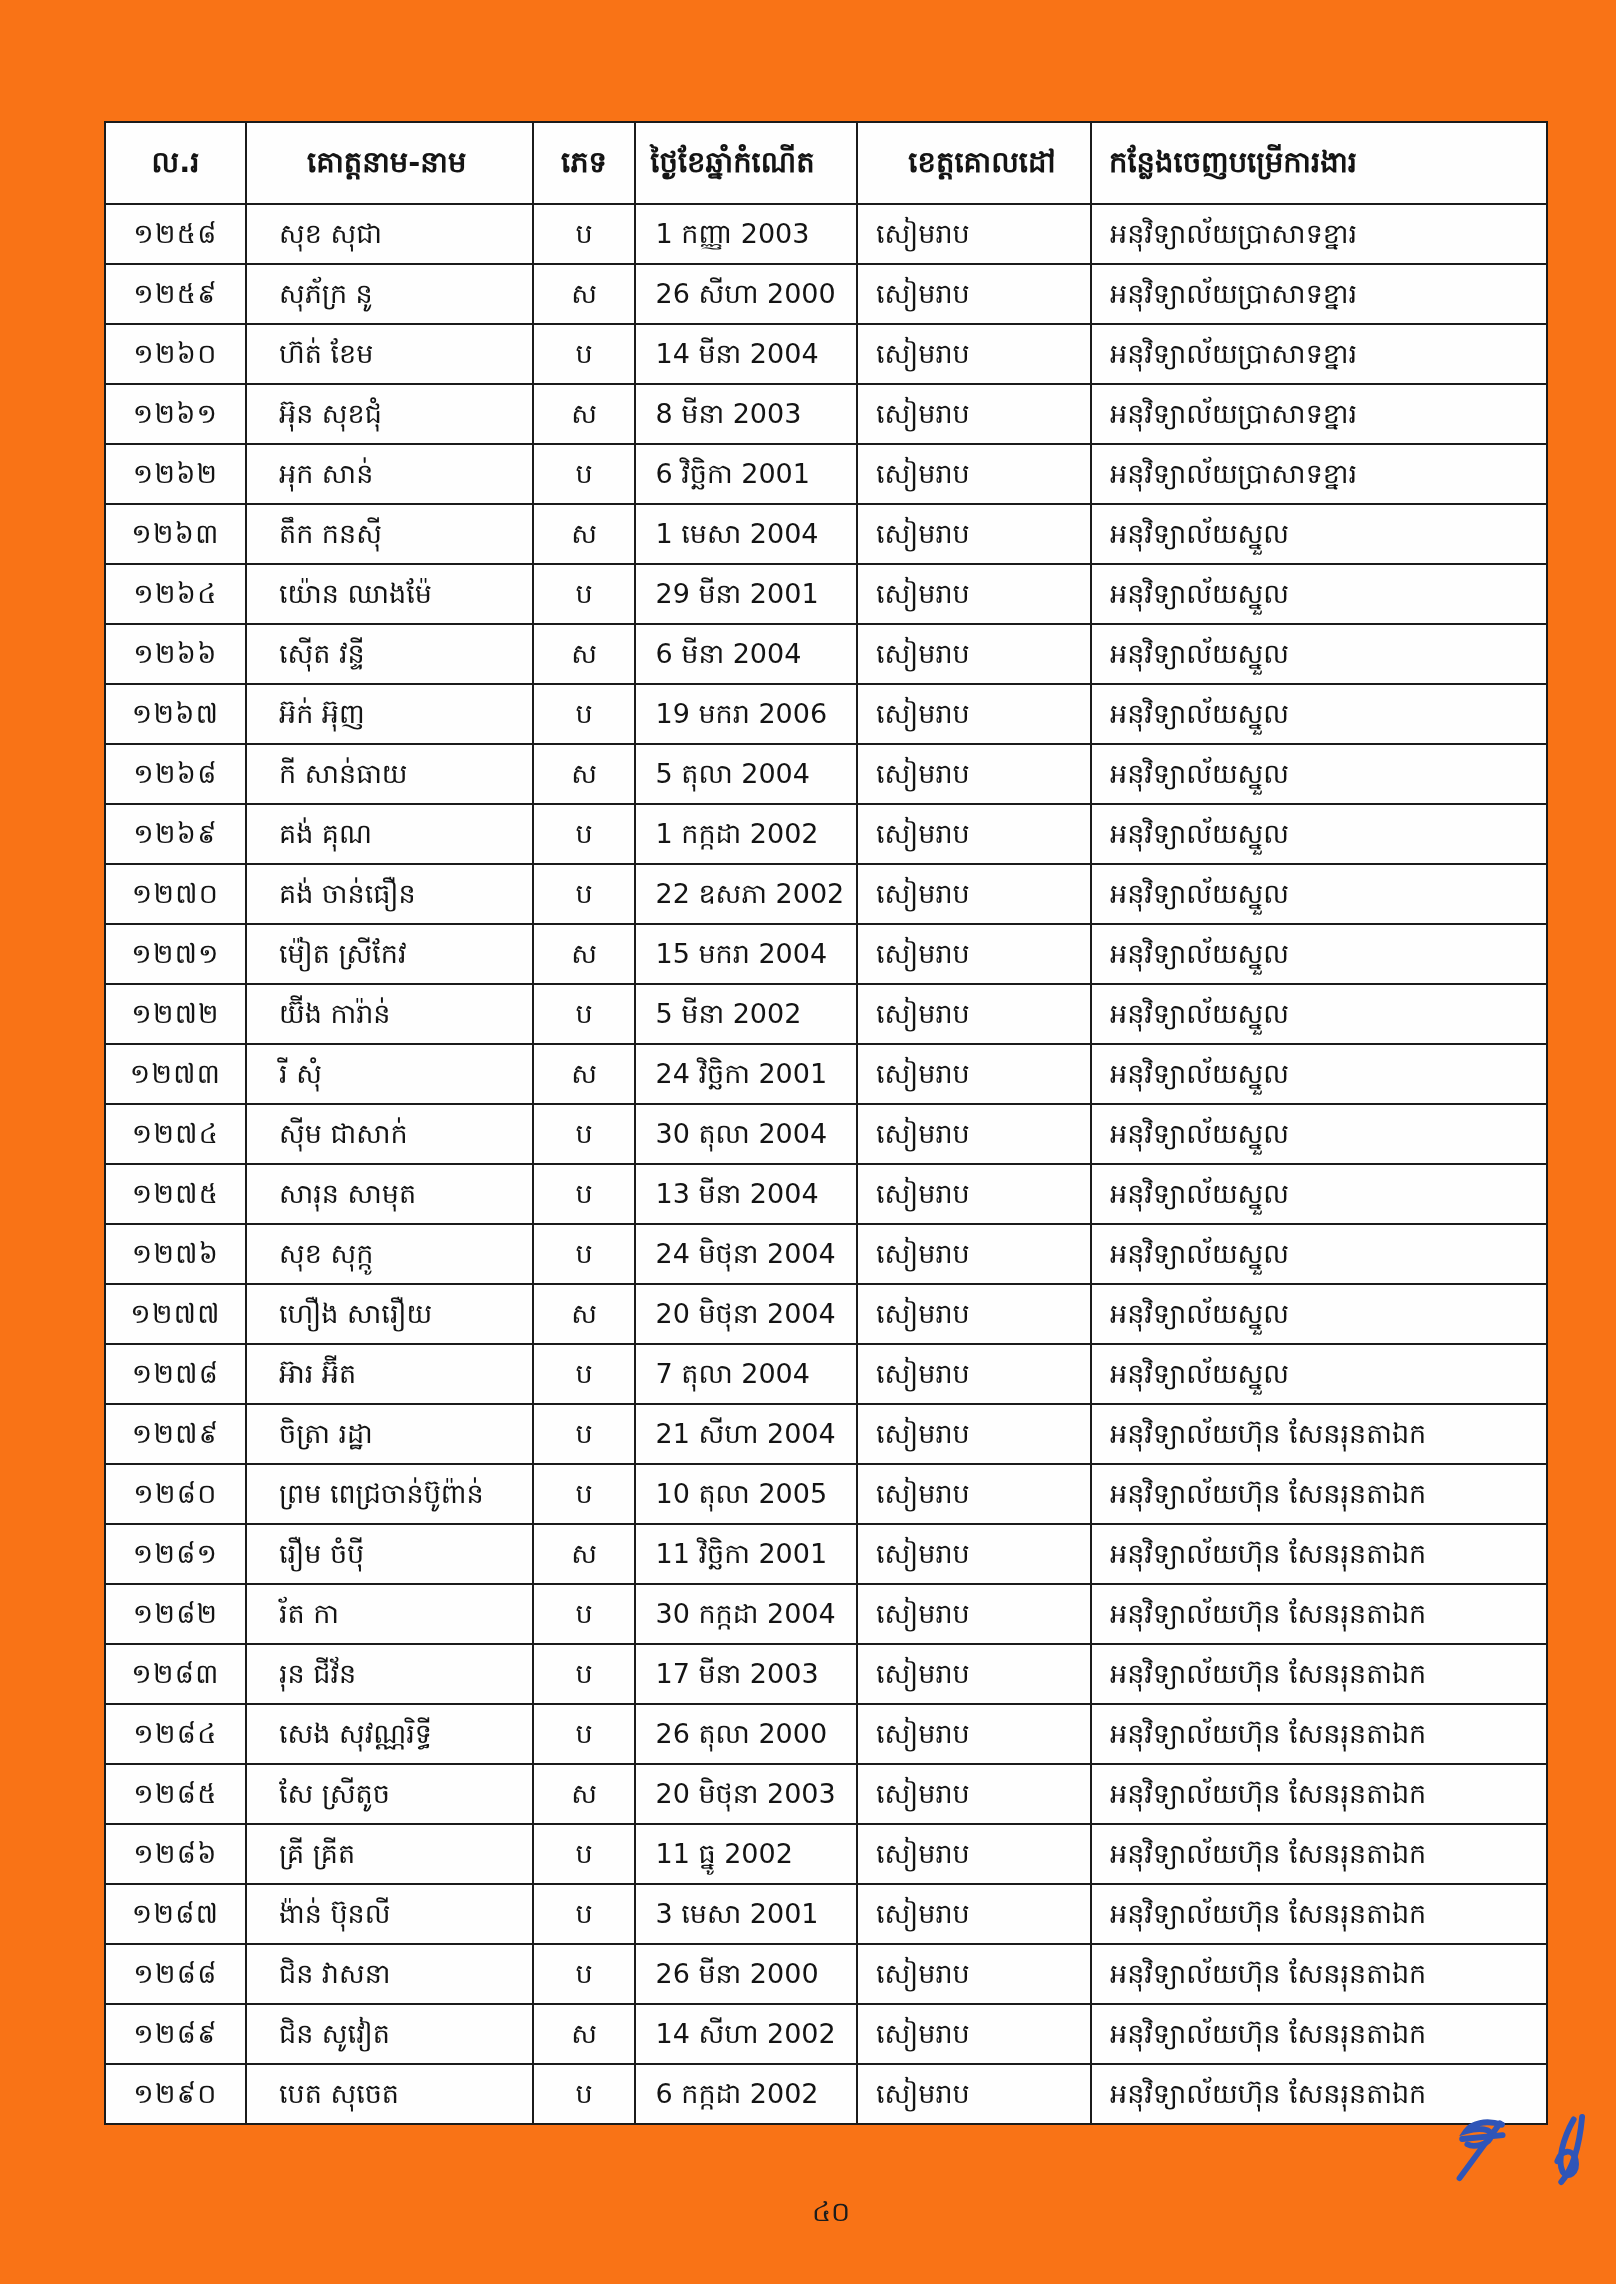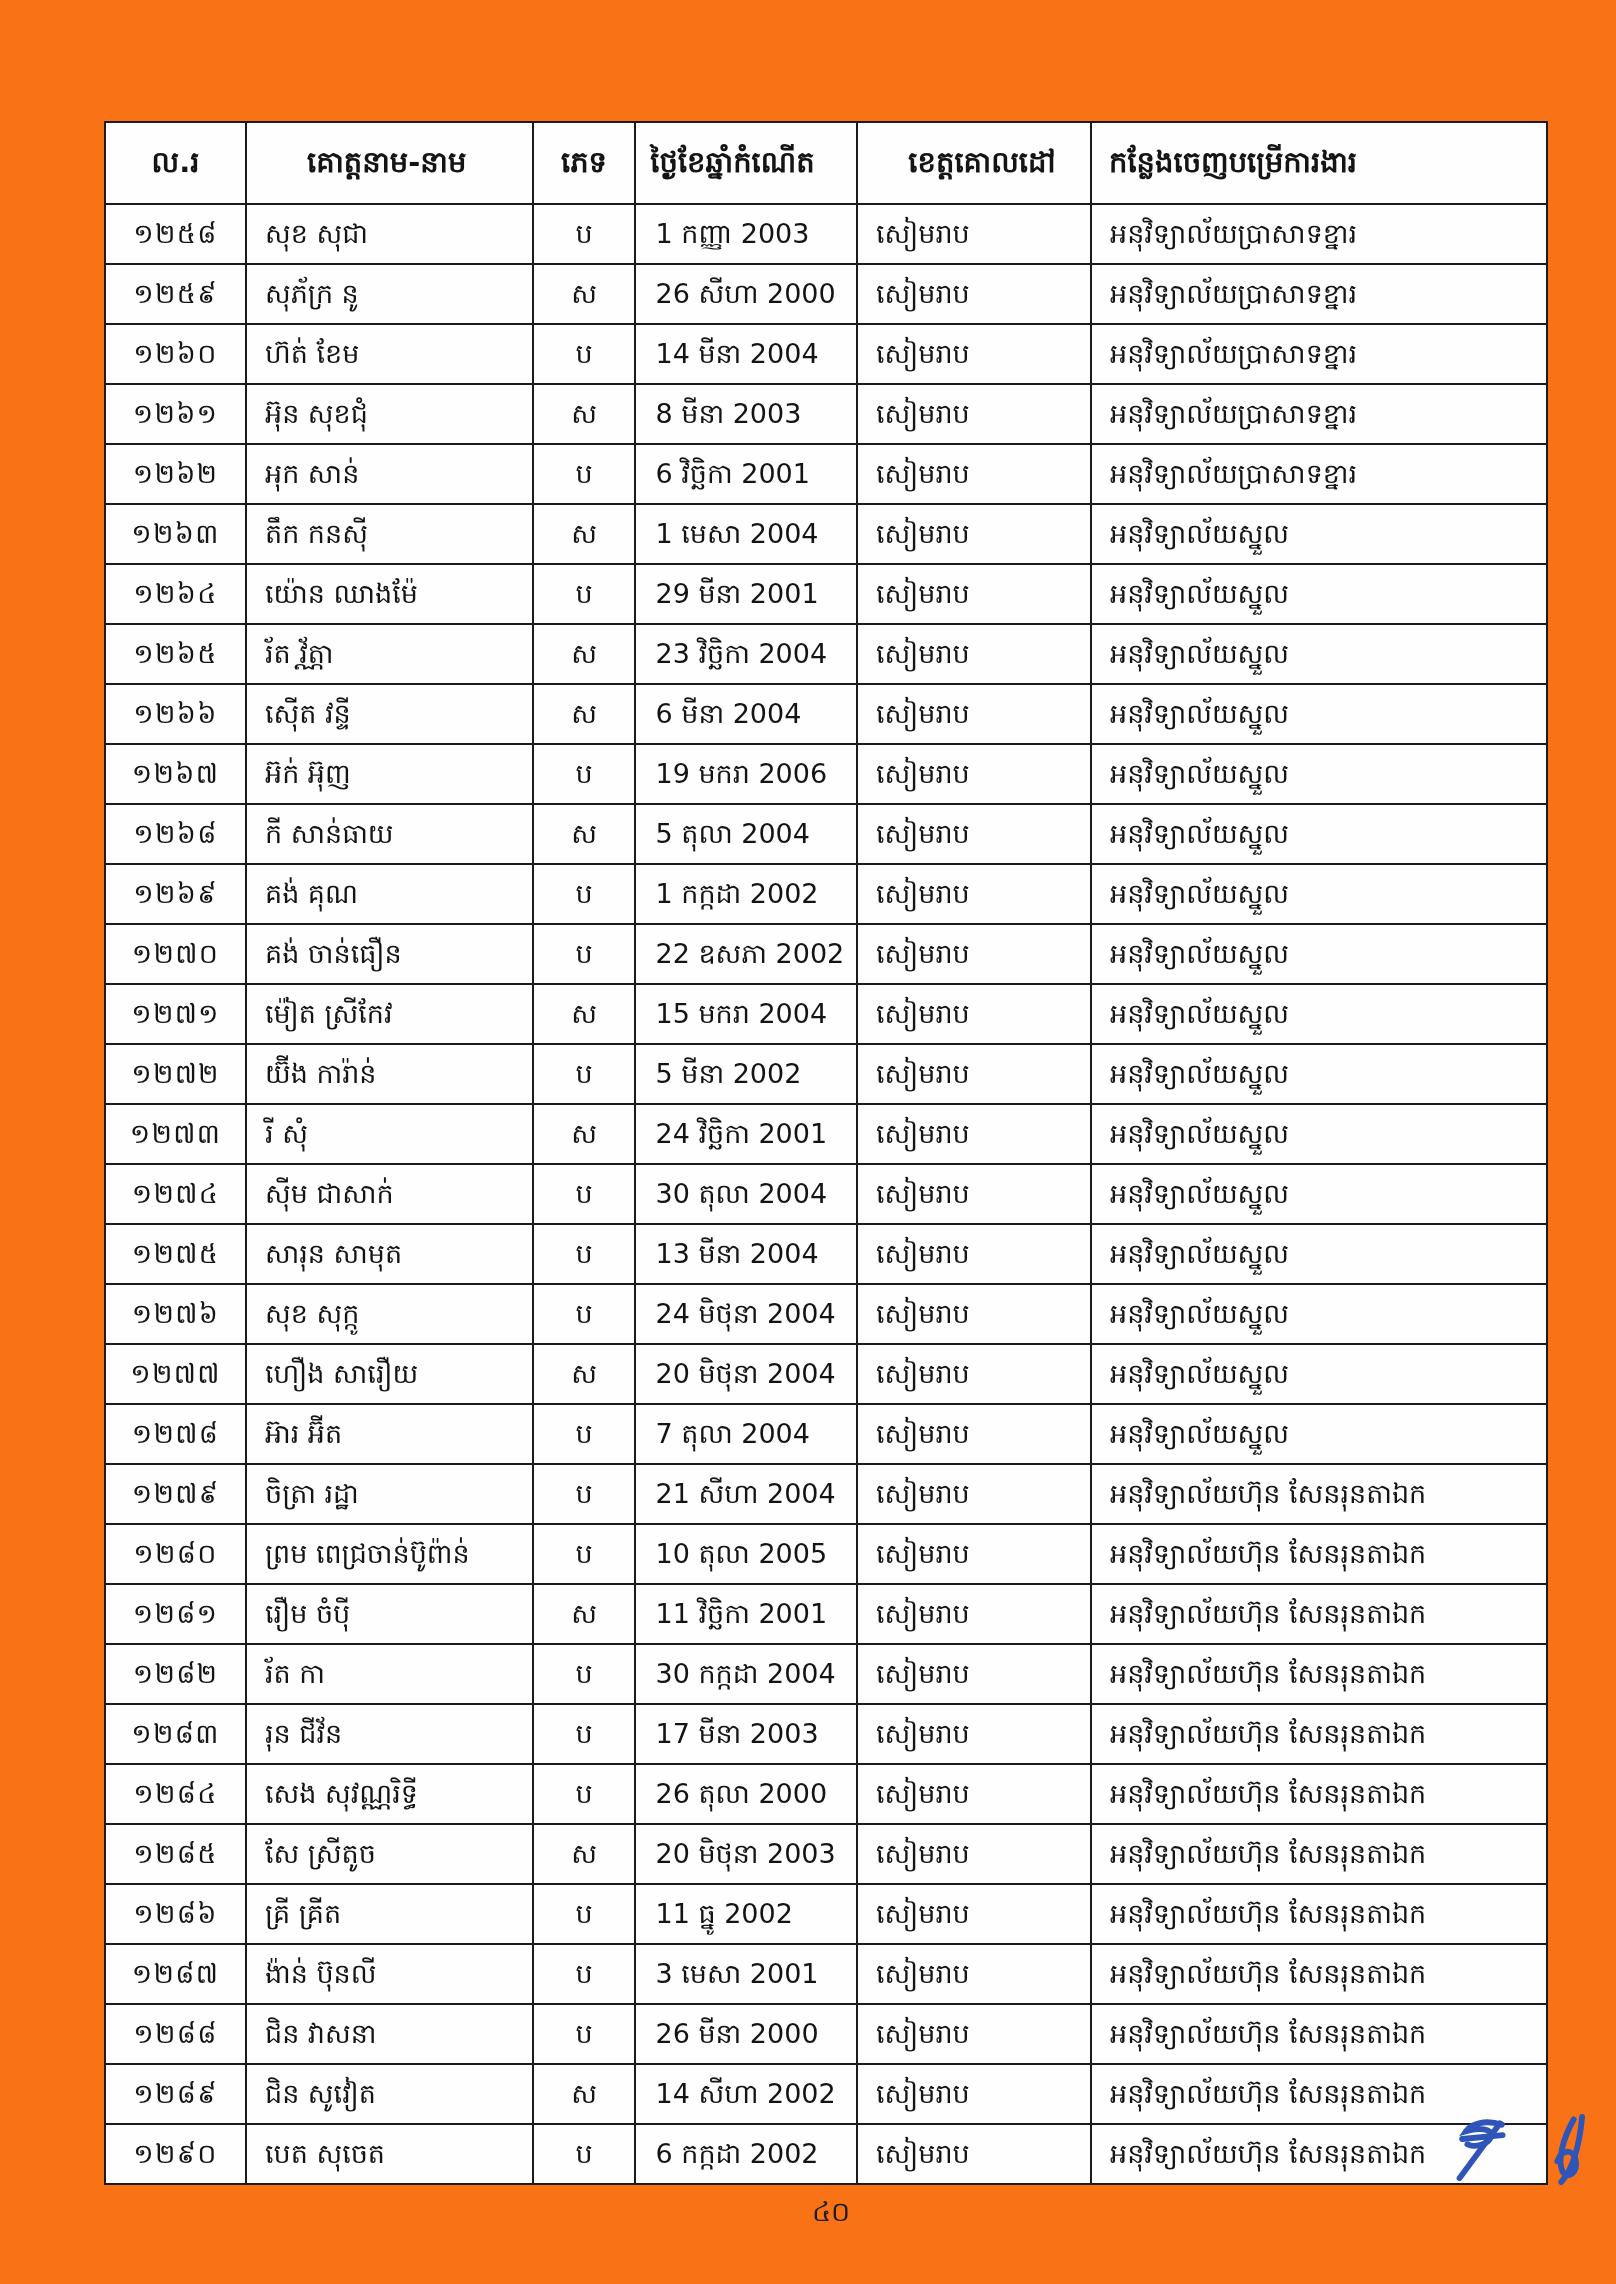--- a/index.html
+++ b/index.html
@@ -29,21 +29,21 @@
   .col-dob{width:222px;}
   .col-province{width:234px;}
   .col-workplace{width:456px;}
   .th-no{text-align:center;}
   .th-name{text-align:left;padding-left:60px;}
   .th-gender{text-align:center;border-radius:18px;}
   .th-dob{text-align:left;padding-left:14.3px;}
   .th-province{text-align:center;padding-left:17px;}
   .th-workplace{text-align:left;padding-left:17px;}
   .cell-no{text-align:center;letter-spacing:1.3px;}
-  .cell-name{padding-left:18px;margin-top:39px;}
+  .cell-name{padding-left:32px;margin-top:39px;}
   .cell-gender{text-align:center;}
   .cell-dob{padding-left:19.5px;}
   .cell-province{padding-left:18px;}
   .cell-workplace{padding-left:18px;}
   .page-number{
     position:absolute;left:792px;top:2195px;width:78px;
     font-size:27px;color:#1c1c1c;text-align:center;
   }
   .signature{position:absolute;left:1440px;top:2105px;}
 </style>
@@ -122,28 +122,20 @@
         </tr>
         <tr>
           <td class="cell-no">១២៦៤</td>
           <td class="cell-name">យ៉ោន ឈាងម៉ែ</td>
           <td class="cell-gender">ប</td>
           <td class="cell-dob">29 មីនា 2001</td>
           <td class="cell-province">សៀមរាប</td>
           <td class="cell-workplace">អនុវិទ្យាល័យស្នួល</td>
         </tr>
         <tr>
-          <td class="cell-no">១២៦៥</td>
-          <td class="cell-name">រ័ត វ័ត្ណា</td>
-          <td class="cell-gender">ស</td>
-          <td class="cell-dob">23 វិច្ឆិកា 2004</td>
-          <td class="cell-province">សៀមរាប</td>
-          <td class="cell-workplace">អនុវិទ្យាល័យស្នួល</td>
-        </tr>
-        <tr>
           <td class="cell-no">១២៦៦</td>
           <td class="cell-name">ស៊ើត វន្ទី</td>
           <td class="cell-gender">ស</td>
           <td class="cell-dob">6 មីនា 2004</td>
           <td class="cell-province">សៀមរាប</td>
           <td class="cell-workplace">អនុវិទ្យាល័យស្នួល</td>
         </tr>
         <tr>
           <td class="cell-no">១២៦៧</td>
           <td class="cell-name">អ៊ក់ អ៊ុញ</td>

